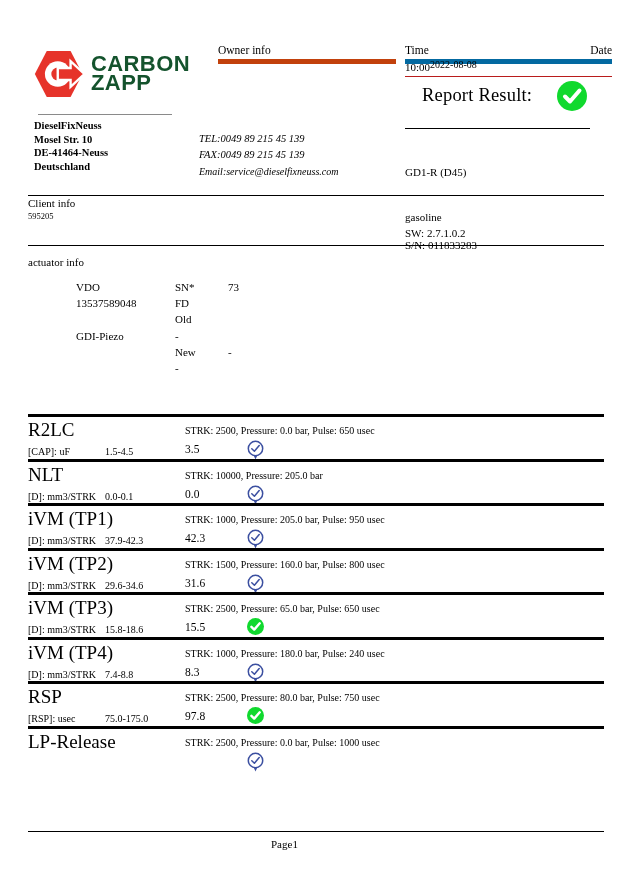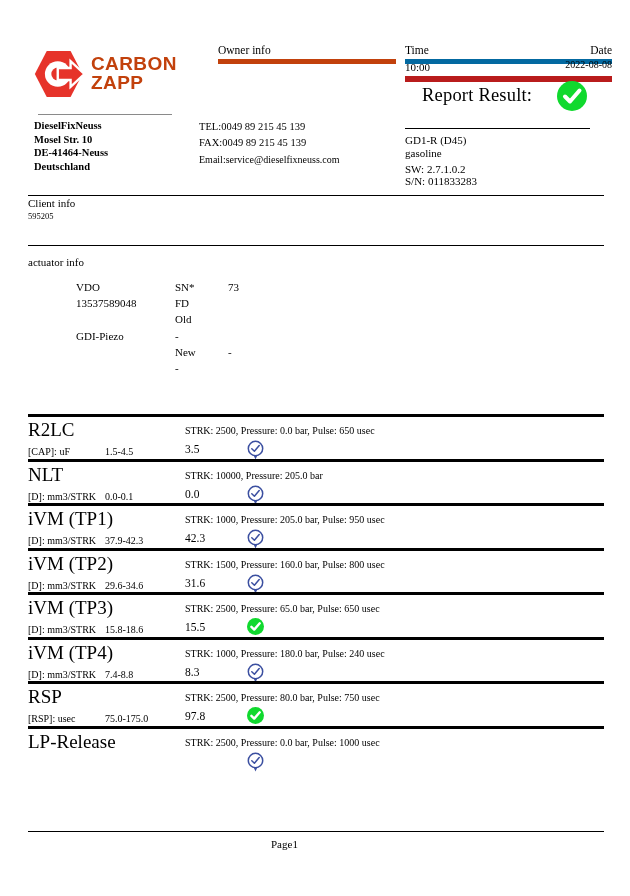--- a/index.html
+++ b/index.html
@@ -6,42 +6,42 @@
   .page{
     position:relative;width:630px;height:896px;background:#ffffff;
     font-family:"Liberation Serif", serif;color:#000;overflow:hidden;
     margin:0 auto;
   }
   .abs{position:absolute;}
 
   
   .logo-mark{left:33px;top:49px;width:55px;height:50px;}
   .logo-text{left:91px;top:54px;font-family:"Liberation Sans", sans-serif;
-    font-weight:bold;font-size:19px;line-height:19px;letter-spacing:0.4px;color:#c2410c;}
+    font-weight:bold;font-size:22px;line-height:19px;letter-spacing:0.4px;color:#14532d;}
 
   
   .owner-label{left:218px;top:44px;width:178px;font-size:11.5px;
     border-bottom:5px solid #c2410c;padding-bottom:3px;}
   .td-head{left:405px;top:44px;width:207px;font-size:11.5px;display:flex;
     justify-content:space-between;border-bottom:5px solid #0369a1;padding-bottom:3px;}
   .td-vals{left:405px;top:61px;width:207px;display:flex;
-    justify-content:space-between;border-bottom:6px solid #b91c1c;padding-bottom:3px;}
+    border-bottom:1px solid #b91c1c;padding-bottom:3px;}
   .time-value{font-size:11px;}
   .date-value{font-size:10px;position:relative;top:-2px;}
   .report-result{left:422px;top:85px;font-size:18.5px;letter-spacing:0.2px;}
   .result-icon{left:557px;top:81px;width:30px;height:30px;}
 
   
   .gray-line{left:38px;top:114px;width:134px;height:1px;background:#8a8a8a;}
   .address{left:34px;top:119px;font-size:10.5px;font-weight:bold;line-height:13.5px;}
-  .contact{left:199px;top:119px;font-size:10.5px;line-height:15.5px;}
+  .contact{left:199px;top:131px;font-size:10.5px;line-height:15.5px;font-style:italic;}
   .contact .email{font-size:10px;margin-top:2px;}
   .machine-line{left:405px;top:128px;width:185px;height:1px;background:#000;}
   .machine{left:405px;top:134px;font-size:11px;}
-  .machine .m1{line-height:13px;}
+  .machine .m1{line-height:13px;margin-top:32px;}
   .machine .m2{line-height:11.5px;margin-top:4px;}
 
   
   .hr{height:1px;background:#000;left:28px;width:576px;}
   .hr-a{top:195px;} .hr-b{top:245px;}
   .client-label{left:28px;top:197px;font-size:11px;}
   .client-value{left:28px;top:211px;font-size:8.5px;}
   .actuator-label{left:28px;top:256px;font-size:11px;}
   .act-grid{left:28px;top:281px;width:300px;font-size:11px;}
   .act-row{position:relative;height:16.2px;margin-left:48px;}

